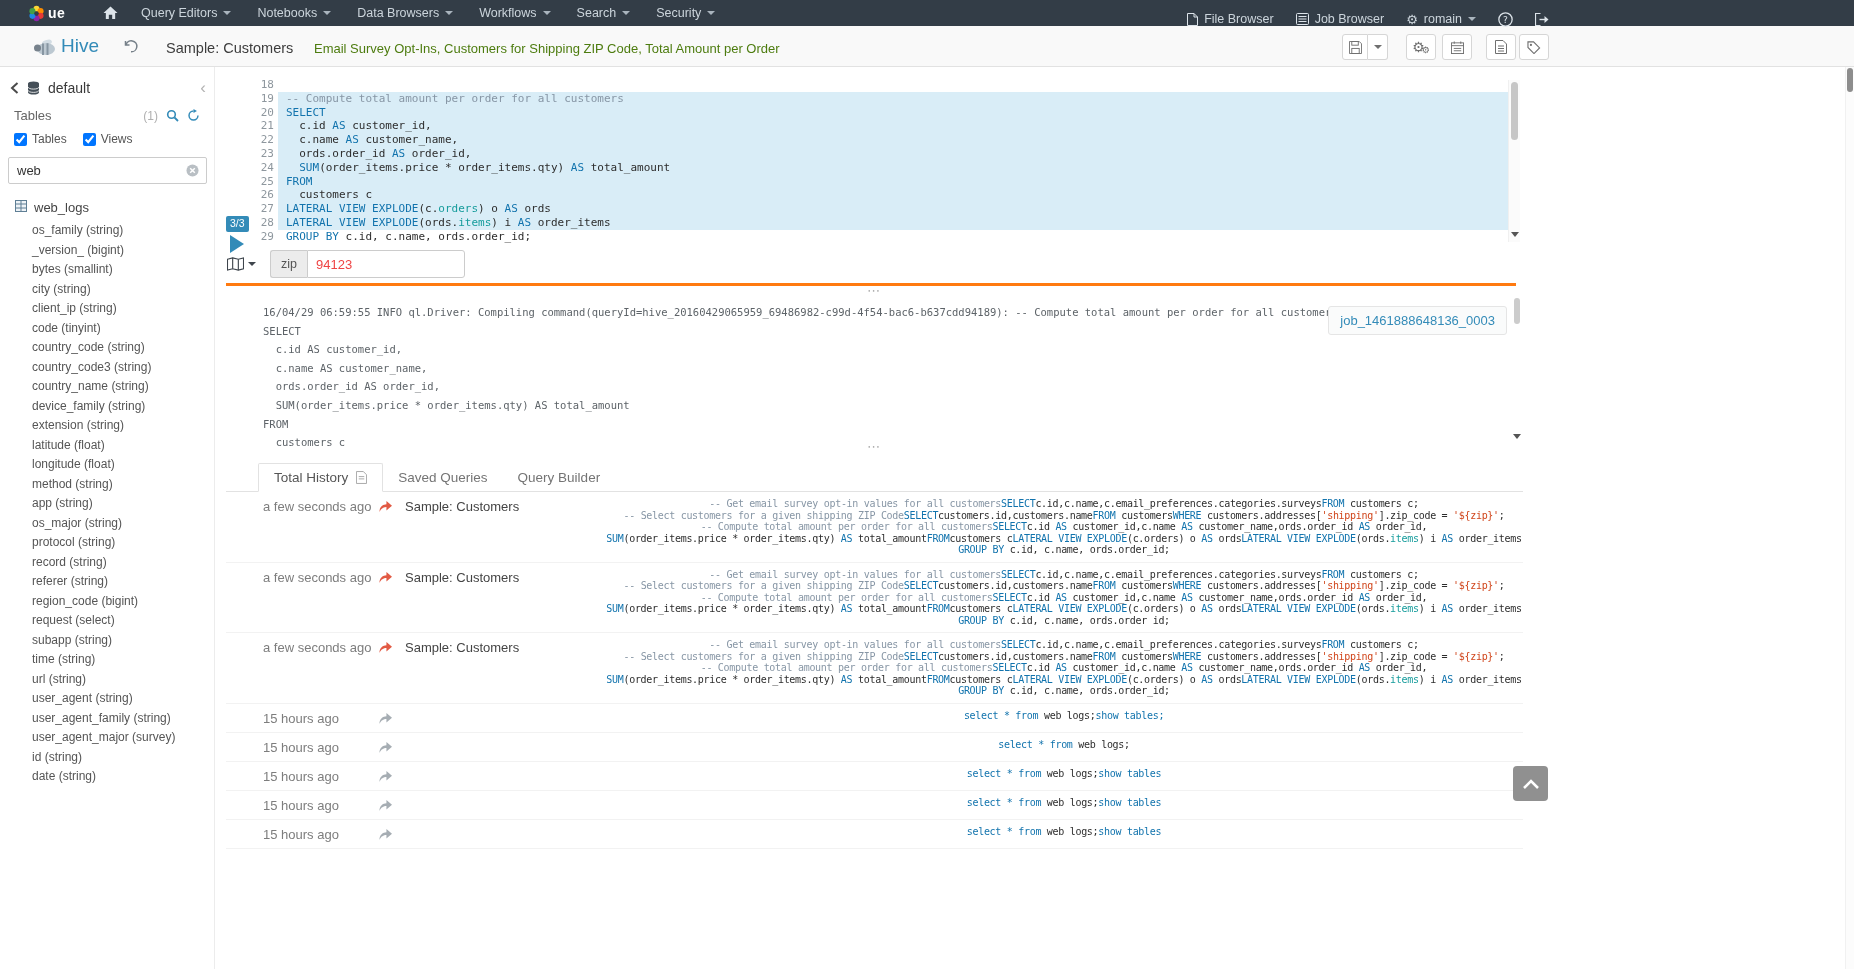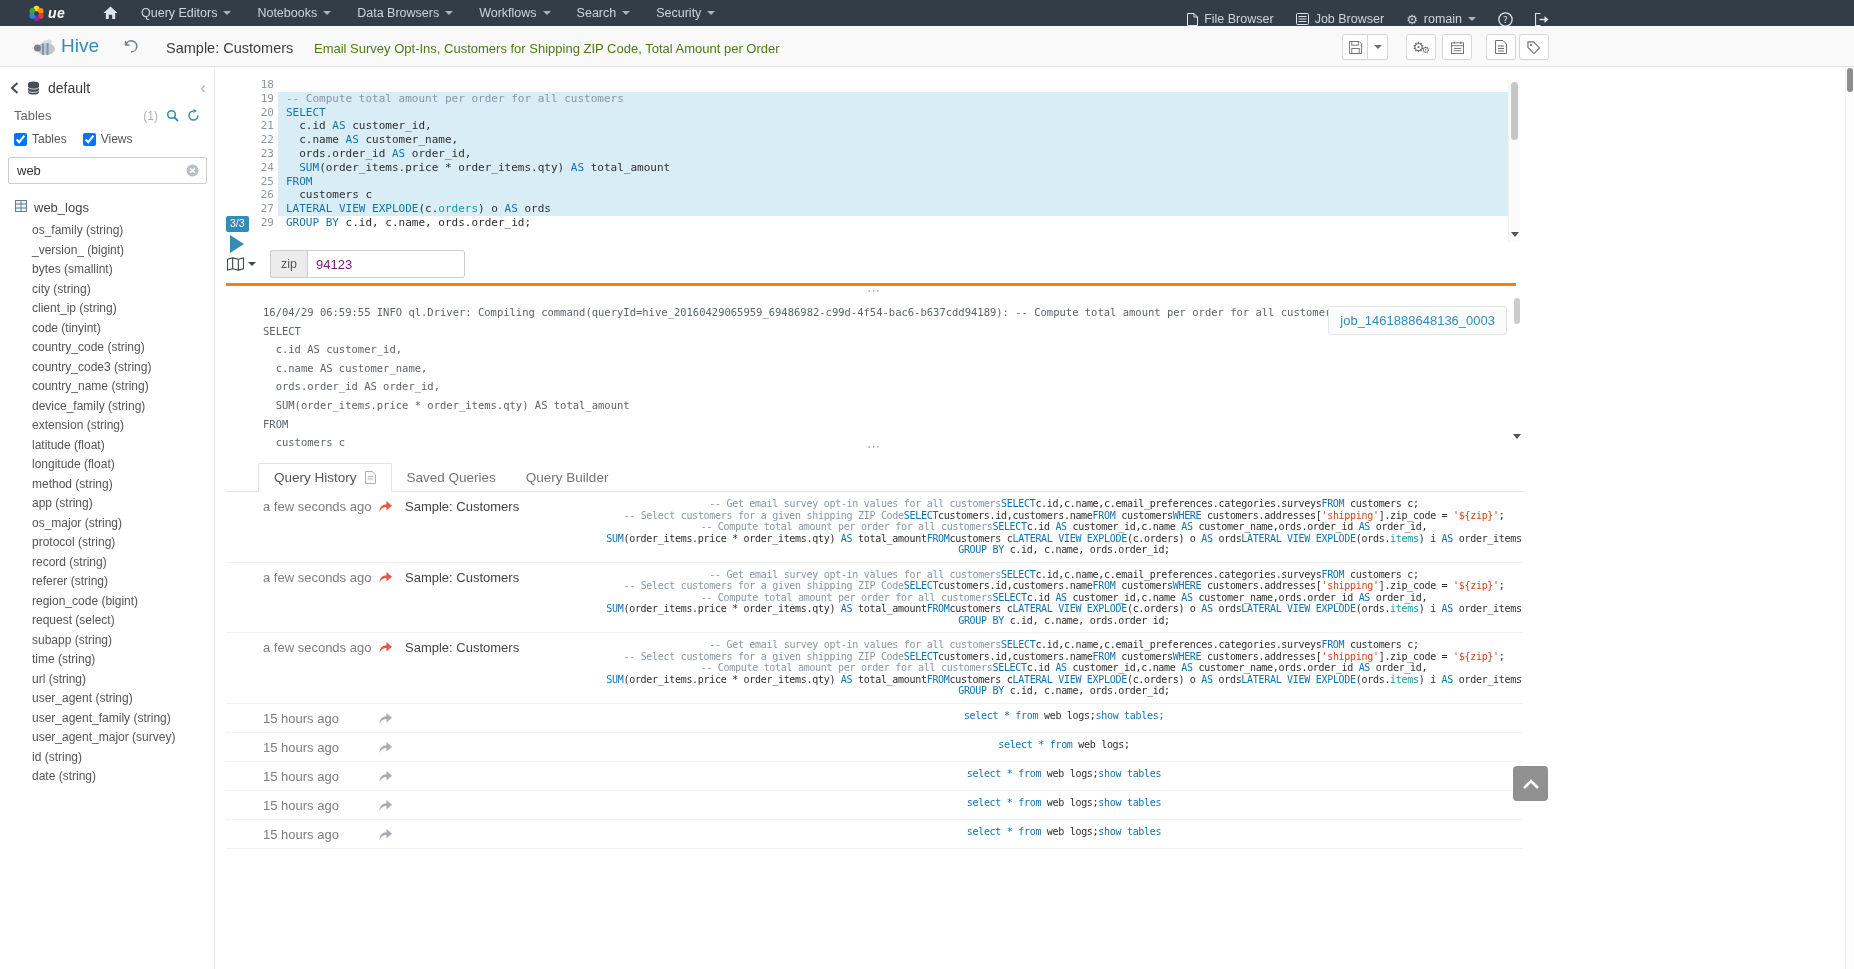--- a/index.html
+++ b/index.html
@@ -1,19 +1,19 @@
 <!DOCTYPE html>
 <html><head>
 <meta charset="utf-8">
 <style>
 *{margin:0;padding:0;box-sizing:border-box;}
 html,body{width:1854px;height:969px;}
 body{font-family:"Liberation Sans","DejaVu Sans",sans-serif;background:#fff;overflow:hidden;position:relative;font-size:13px;color:#333;}
 svg{display:block;}
-.ptr{cursor:pointer;font-style:italic;}
+.ptr{cursor:pointer;}
 
 
 .topnav{position:absolute;left:0;top:0;width:1854px;height:26px;background:#333d47;z-index:20;}
 .brand{position:absolute;left:28px;top:0;height:26px;display:flex;align-items:center;gap:3px;}
 .brand-text{color:#fff;font-weight:bold;font-size:14px;letter-spacing:.5px;}
 .nav-home{position:absolute;left:103px;top:6px;}
 .topnav-menus{position:absolute;left:128px;top:0;height:26px;display:flex;align-items:center;}
 .nav-item{padding:0 13px;height:26px;display:flex;align-items:center;gap:6px;color:#ccd5dc;font-size:12.5px;cursor:pointer;white-space:nowrap;}
 .caret{width:0;height:0;border-left:4px solid transparent;border-right:4px solid transparent;border-top:4px solid #a9b4bd;display:inline-block;}
 .topnav-right{position:absolute;right:294px;top:0;height:38px;display:flex;align-items:center;}
@@ -56,21 +56,21 @@
 .ed-code{flex:1;font:11px "DejaVu Sans Mono",monospace;line-height:13.8px;white-space:pre;padding-left:8px;color:#2d2d2d;}
 .ed-code.sel{background:#d9edf7;}
 .ed-scroll{position:absolute;left:1508px;top:80px;width:12px;height:162px;background:#fbfbfb;border-left:1px solid #f0f0f0;}
 .ed-scroll .thumb{margin:2px 2px;height:58px;background:#c6c6c6;border-radius:4px;}
 .scroll-arrow{width:0;height:0;border-left:4px solid transparent;border-right:4px solid transparent;border-top:5px solid #555;position:absolute;}
 .badge-exec{position:absolute;left:226px;top:216px;background:#338bb8;color:#fff;font-size:10.5px;padding:2px 4px;border-radius:2px;line-height:1.1;}
 .play-btn{position:absolute;left:230px;top:235px;width:0;height:0;border-left:14px solid #338bb8;border-top:9px solid transparent;border-bottom:9px solid transparent;cursor:pointer;}
 .var-row{position:absolute;left:227px;top:250px;height:28px;display:flex;align-items:center;}
 .var-icon{display:flex;align-items:center;gap:4px;margin-right:14px;cursor:pointer;}
 .var-chip{height:28px;display:flex;align-items:center;padding:0 10px;background:#ececec;border:1px solid #ccc;border-right:none;border-radius:3px 0 0 3px;font-size:12.5px;color:#555;}
-.var-input{width:158px;height:28px;border:1px solid #ccc;border-radius:0 3px 3px 0;padding:0 8px;font-size:13px;color:#701a75;font-family:"Liberation Sans",sans-serif;outline:none;}
+.var-input{width:158px;height:28px;border:1px solid #ccc;border-radius:0 3px 3px 0;padding:0 8px;font-size:13px;color:#ef4444;font-family:"Liberation Sans",sans-serif;outline:none;}
 .progress-bar{position:absolute;left:226px;top:283px;width:1290px;height:3px;background:#ff7a10;}
 
 
 .log-panel{position:absolute;left:226px;top:290px;width:1297px;height:158px;}
 .drag-handle{position:absolute;left:50%;transform:translateX(-50%);color:#b0b0b0;font-size:13px;letter-spacing:2px;line-height:8px;cursor:row-resize;}
 .h-top{top:-3px;}
 .h-bot{top:153px;}
 .log-lines{position:absolute;left:37px;top:13px;font:10.5px "DejaVu Sans Mono",monospace;color:#5d6368;line-height:18.6px;white-space:pre;}
 .job-box{position:absolute;right:16px;top:16px;border:1px solid #e5e5e5;background:#fafbfb;border-radius:3px;padding:6px 11px;}
 .job-box a{color:#338bb8;font-size:13px;text-decoration:none;cursor:pointer;}
@@ -376,20 +376,24 @@
       </div>
       <div class="ed-row">
         <div class="ed-num">26</div>
         <div class="ed-code sel"><span class="tk-pl">  customers c</span></div>
       </div>
       <div class="ed-row">
         <div class="ed-num">27</div>
         <div class="ed-code sel"><span class="tk-kw">LATERAL VIEW EXPLODE</span><span class="tk-pl">(c.</span><span class="tk-tl">orders</span><span class="tk-pl">) o </span><span class="tk-kw">AS</span><span class="tk-pl"> ords</span></div>
       </div>
       <div class="ed-row">
+        <div class="ed-num">28</div>
+        <div class="ed-code sel"><span class="tk-kw">LATERAL VIEW EXPLODE</span><span class="tk-pl">(ords.</span><span class="tk-tl">items</span><span class="tk-pl">) i </span><span class="tk-kw">AS</span><span class="tk-pl"> order_items</span></div>
+      </div>
+      <div class="ed-row">
         <div class="ed-num">29</div>
         <div class="ed-code"><span class="tk-kw">GROUP BY</span><span class="tk-pl"> c.id, c.name, ords.order_id;</span></div>
       </div>
     </div>
 </div>
 <div class="ed-scroll">
   <div class="thumb"></div>
   <div class="scroll-arrow" style="left:2px;top:152px;"></div>
 </div>
 <div class="badge-exec">3/3</div>
@@ -415,21 +419,21 @@
   </div>
   <div class="log-scroll">
     <div class="thumb"></div>
     <div class="scroll-arrow" style="left:1px;top:136px;"></div>
   </div>
   <div class="drag-handle h-bot">⋯</div>
 </div>
 
 <div class="tabs">
   <div class="tab active">
-    <span>Query History</span>
+    <span>Total History</span>
     <svg width="11" height="13" viewBox="0 0 12 14">
       <path d="M0.5 0.5 H8 L11.5 4 V13.5 H0.5 Z" fill="none" stroke="#a3a3a3"></path>
       <line x1="3" y1="6" x2="9" y2="6" stroke="#a3a3a3"></line>
         <line x1="3" y1="8.5" x2="9" y2="8.5" stroke="#a3a3a3"></line>
     </svg>
   </div>
   <div class="tab">
     <span>Saved Queries</span>
   </div>
   <div class="tab">

